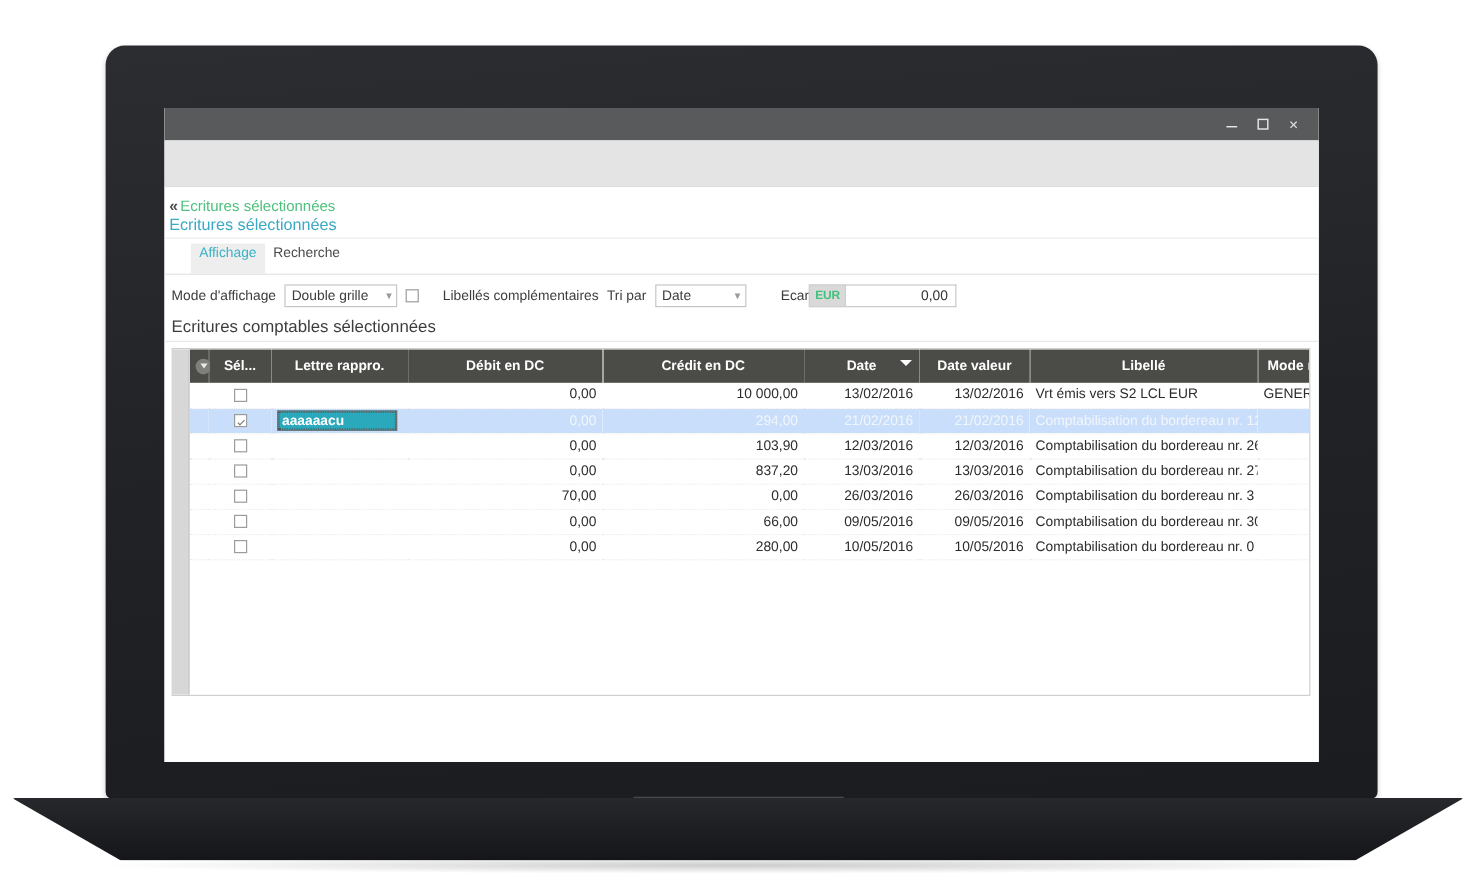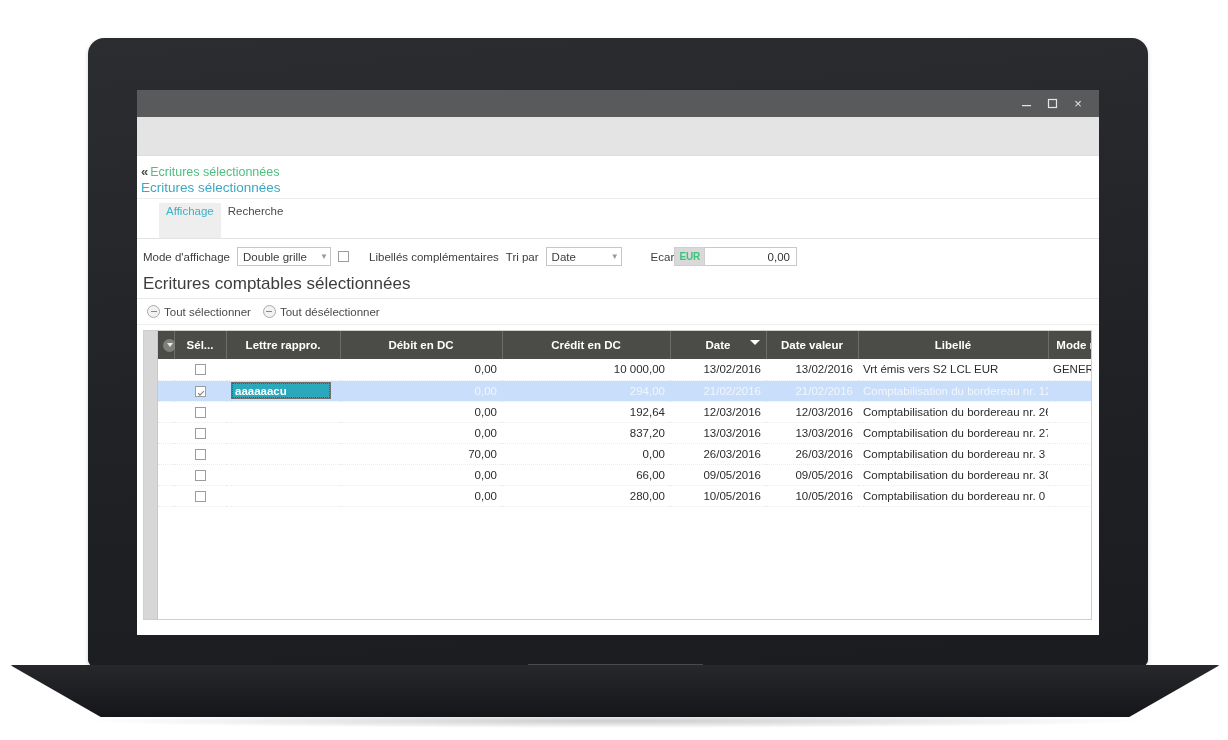--- a/index.html
+++ b/index.html
@@ -98,21 +98,21 @@
     padding-bottom: 3px;
   }
 
   .tabstrip {
     display: flex;
     padding: 4px 0 0 22px;
     border-bottom: 1px solid #e3e3e3;
     font-size: 11.5px;
   }
   .tab {
-    padding: 2px 7px 21px 7px;
+    padding: 2px 7px 11px 7px;
     cursor: pointer;
     color: #4a4a4a;
   }
   .tab.active { background: #eeeeee; color: #3bb2c6; }
 
   
   .options-row {
     display: flex; align-items: center;
     gap: 7px;
     padding: 8px 0 7px 6px;
@@ -166,21 +166,21 @@
     border: 1px solid #c9c9c9; border-left: none;
     background: #fff;
     text-align: right;
     padding-right: 6px;
     font-size: 11.5px;
     display:flex; align-items:center; justify-content:flex-end;
     color:#333;
   }
 
   .section-label {
-    font-size: 17px;
+    font-size: 14px;
     color: #3d3d3d;
     padding: 1px 0 4px 6px;
     border-bottom: 1px solid #e8e8e8;
   }
 
   .action-row {
     display: flex; align-items: center; gap: 12px;
     padding: 6px 0 6px 10px;
     font-size: 11.5px;
     color: #4a4a4a;
@@ -347,34 +347,20 @@
 
         <div class="ecart-wrap">
           <span class="ecart-label">Ecart</span>
           <span class="cur-badge">EUR</span>
           <span class="ecart-input">0,00</span>
         </div>
       </div>
 
       <div class="section-label">Ecritures comptables sélectionnées</div>
 
-      <div class="action-row">
-        <div class="action-btn">
-          <span class="minus-icon">
-              <i></i>
-            </span>
-          <span>Tout sélectionner</span>
-        </div>
-        <div class="action-btn">
-          <span class="minus-icon">
-              <i></i>
-            </span>
-          <span>Tout désélectionner</span>
-        </div>
-      </div>
 
       <div class="grid-outer">
         <div class="grid-gutter"></div>
         <div class="grid-body">
           <table class="grid">
             <colgroup id="grid-colgroup">
                 <col style="width: 16px;">
                 <col style="width: 52px;">
                 <col style="width: 114px;">
                 <col style="width: 162px;">
@@ -424,21 +410,21 @@
                   <td class="c-date num" style="text-align: right;">21/02/2016</td>
                   <td class="c-dval num" style="text-align: right;">21/02/2016</td>
                   <td class="c-lib" style="text-align: left;">Comptabilisation du bordereau nr. 12</td>
                   <td class="c-mode num" style="text-align: right;">CHQ</td>
                 </tr>
                 <tr>
                   <td></td>
                   <td class="c-sel" style="text-align: center;"><span class="row-cb"></span></td>
                   <td class="c-lettre" style="text-align: left;"></td>
                   <td class="c-debit num" style="text-align: right;">0,00</td>
-                  <td class="c-credit num" style="text-align: right;">192,64</td>
+                  <td class="c-credit num" style="text-align: right;">103,90</td>
                   <td class="c-date num" style="text-align: right;">12/03/2016</td>
                   <td class="c-dval num" style="text-align: right;">12/03/2016</td>
                   <td class="c-lib" style="text-align: left;">Comptabilisation du bordereau nr. 26</td>
                   <td class="c-mode num" style="text-align: right;">VIR</td>
                 </tr>
                 <tr>
                   <td></td>
                   <td class="c-sel" style="text-align: center;"><span class="row-cb"></span></td>
                   <td class="c-lettre" style="text-align: left;"></td>
                   <td class="c-debit num" style="text-align: right;">0,00</td>

